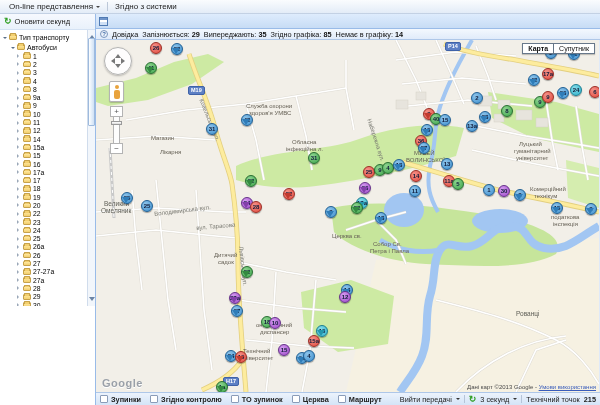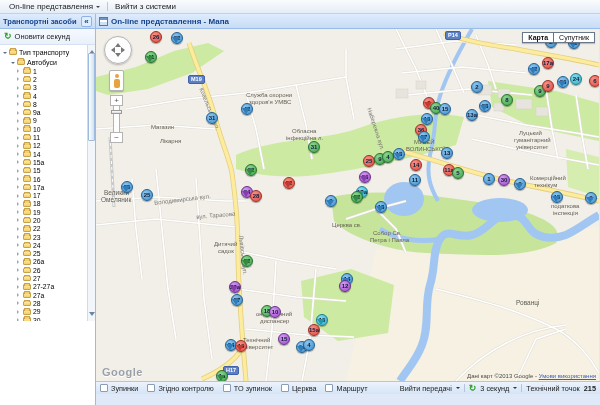--- a/index.html
+++ b/index.html
@@ -98,49 +98,44 @@
   .mt.sel{font-weight:bold;}
   .mt+.mt{border-left:none;}
   .glogo{position:absolute;left:6px;bottom:3px;z-index:3;font-size:11px;font-weight:bold;color:#9aa0a8;
     text-shadow:0 1px 0 #fff;letter-spacing:.5px;}
   .attrib{position:absolute;right:3px;bottom:2px;z-index:3;font-size:6px;color:#4a4a4a;}
   .attrib .lnk{color:#3a5dbb;text-decoration:underline;}
   
   .bottom-bar{height:13px;background:linear-gradient(#ecf3fc,#d4e4f7);border-top:1px solid #aec7e8;
     display:flex;align-items:center;justify-content:space-between;font-size:7.3px;color:#222;padding:0 4px;}
   .legend{display:flex;align-items:center;gap:9px;}
-  .cbitem{display:flex;align-items:center;gap:3px;}
+  .cbitem{display:flex;align-items:center;gap:3px;font-weight:bold;}
   .cbox{width:8px;height:8px;background:#fff;border:1px solid #8a9cb8;border-radius:1px;}
   .rstatus{display:flex;align-items:center;gap:4px;}
   .scaret{width:0;height:0;border:2.5px solid transparent;border-top-color:#333;margin-top:2px;}
   .ssep{width:1px;height:8px;background:#b5c4d8;}
   .rstatus b{font-weight:bold;}
 </style>
 </head>
 <body>
 
 <div class="app">
 
   <div class="topbar">
     <span class="menu-item">
       <span>On-line представлення</span>
       <span class="caret"></span>
     </span>
     <span class="vsep"></span>
-    <span class="menu-item">Вийти з системи</span>
+    <span class="menu-item">Згідно з системи</span>
   </div>
 
   <div class="content">
 
     <div class="sidebar">
-      <div class="panel-header">
-        <span>Транспортні засоби</span>
-        <span class="sp"></span>
-        <span class="collapse-btn">«</span>
-      </div>
       <div class="sidebar-toolbar">
         <span class="refresh-ic">↻</span>
         <span>Оновити секунд</span>
       </div>
       <div class="tree">
         <div class="trow root">
           <span class="texp open"></span>
           <span class="tfolder"></span>
           <span>Тип транспорту</span>
         </div>
@@ -311,21 +306,25 @@
           <div class="thumb"></div>
           <i class="ar dn"></i>
         </div>
       </div>
       <div class="sidebar-fill"></div>
     </div>
 
     <div class="main">
       <div class="panel-header main-header">
         <span class="win-icon"></span>
-        <span>On-line представлення - Мапа</span>
+      </div>
+      <div class="stats-bar">
+        <span class="help-icon">?</span>
+        <span>Довідка</span>
+        <span><span class="stat">Запізнюється: <b>29</b></span><span class="stat">Випереджають: <b>35</b></span><span class="stat">Згідно графіка: <b>85</b></span><span class="stat">Немає в графіку: <b>14</b></span></span>
       </div>
 
       <div class="map">
         <svg width="503" height="352" viewBox="0 0 503 352">
           <rect x="0" y="0" width="503" height="352" fill="#f2efe8"></rect>
           <polygon points="280,220 503,198 503,352 250,352" fill="#f6f1e2"></polygon>
 
           <path d="M0,48 L40,38 78,22 112,14 128,22 96,44 52,60 12,66 0,62 Z" fill="#cdeaa3"></path>
           <path d="M140,126 C180,108 230,112 266,98 C300,86 340,82 368,88 L360,116 C320,128 270,140 220,146 C190,150 160,146 140,140 Z" fill="#cdeaa3"></path>
           <path d="M235,168 C280,158 340,166 400,176 C440,184 470,196 460,214 C430,230 380,226 330,224 C290,222 250,206 238,192 Z" fill="#c6e59b"></path>

